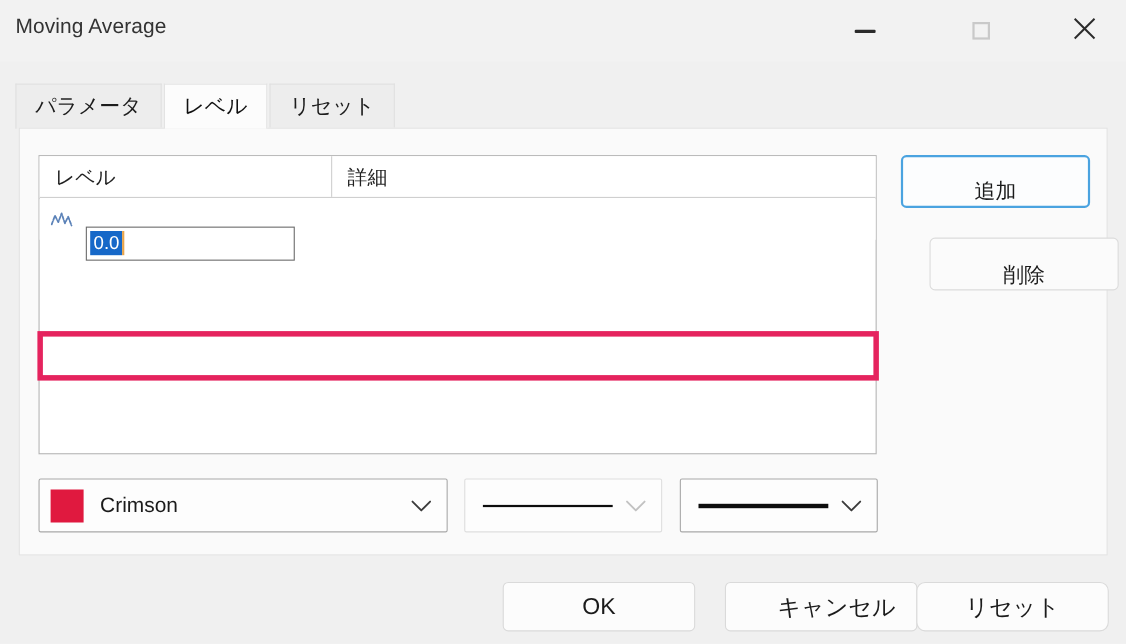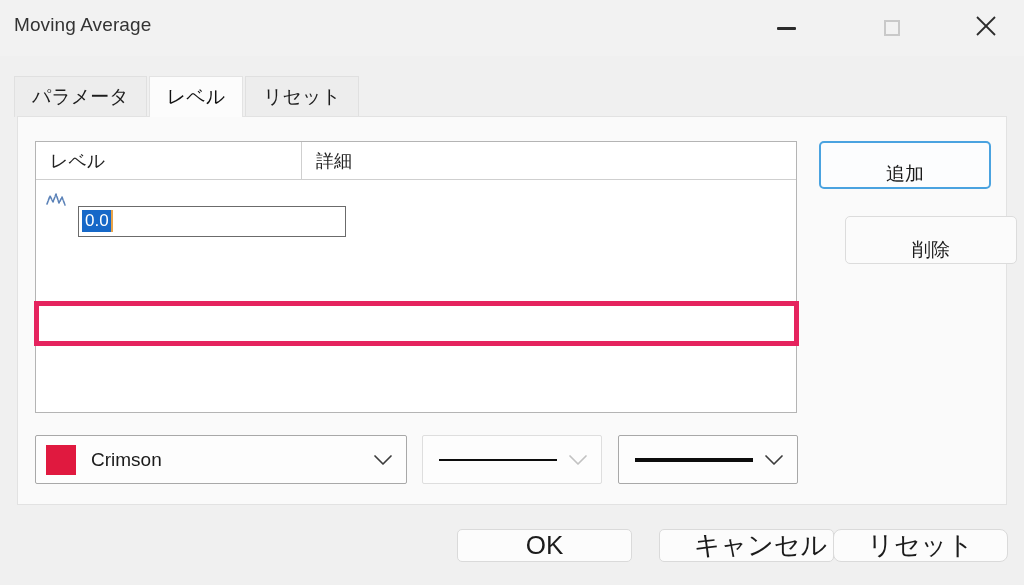--- a/index.html
+++ b/index.html
@@ -108,21 +108,21 @@
     position: absolute; left: 0; top: 39px;
     width: 100%; height: 37px;
     background: #ffffff;
     display: flex; align-items: center;
   }
   #row-icon-cell {
     width: 42px; height: 37px;
     display: flex; align-items: center; justify-content: center;
   }
   #level-edit {
-    width: 268px; height: 31px;
+    width: 190px; height: 31px;
     border: 1px solid #6b6b6b;
     background: #ffffff;
     display: flex; align-items: center;
     padding-left: 3px;
     position: relative;
     margin-top: 43px;
   }
   #level-value {
     font-size: 17px;
     color: #ffffff;
@@ -198,26 +198,26 @@
     margin-left: 16px;
     background: #0d0d0d;
     flex: none;
   }
   .line-thin { width: 118px; height: 2px; }
   .line-thick { width: 118px; height: 4px; }
 
   
   .foot-btn {
     position: absolute; top: 529px;
-    height: 33px;
+    height: 45px;
     border-radius: 5px;
     background: #fcfcfc;
     border: 1px solid #dadada;
     display: flex; align-items: center; justify-content: center;
-    font-size: 26px; color: #1b1b1b;
+    font-size: 21px; color: #1b1b1b;
     white-space: nowrap;
   }
   #foot-ok { left: 457px; width: 175px; }
   #foot-cancel { left: 659px; width: 175px; padding-left: 28px; }
   #foot-reset { left: 833px; width: 175px; border-radius: 8px; }
 </style>
 </head>
 <body>
 
 <div id="dialog">

